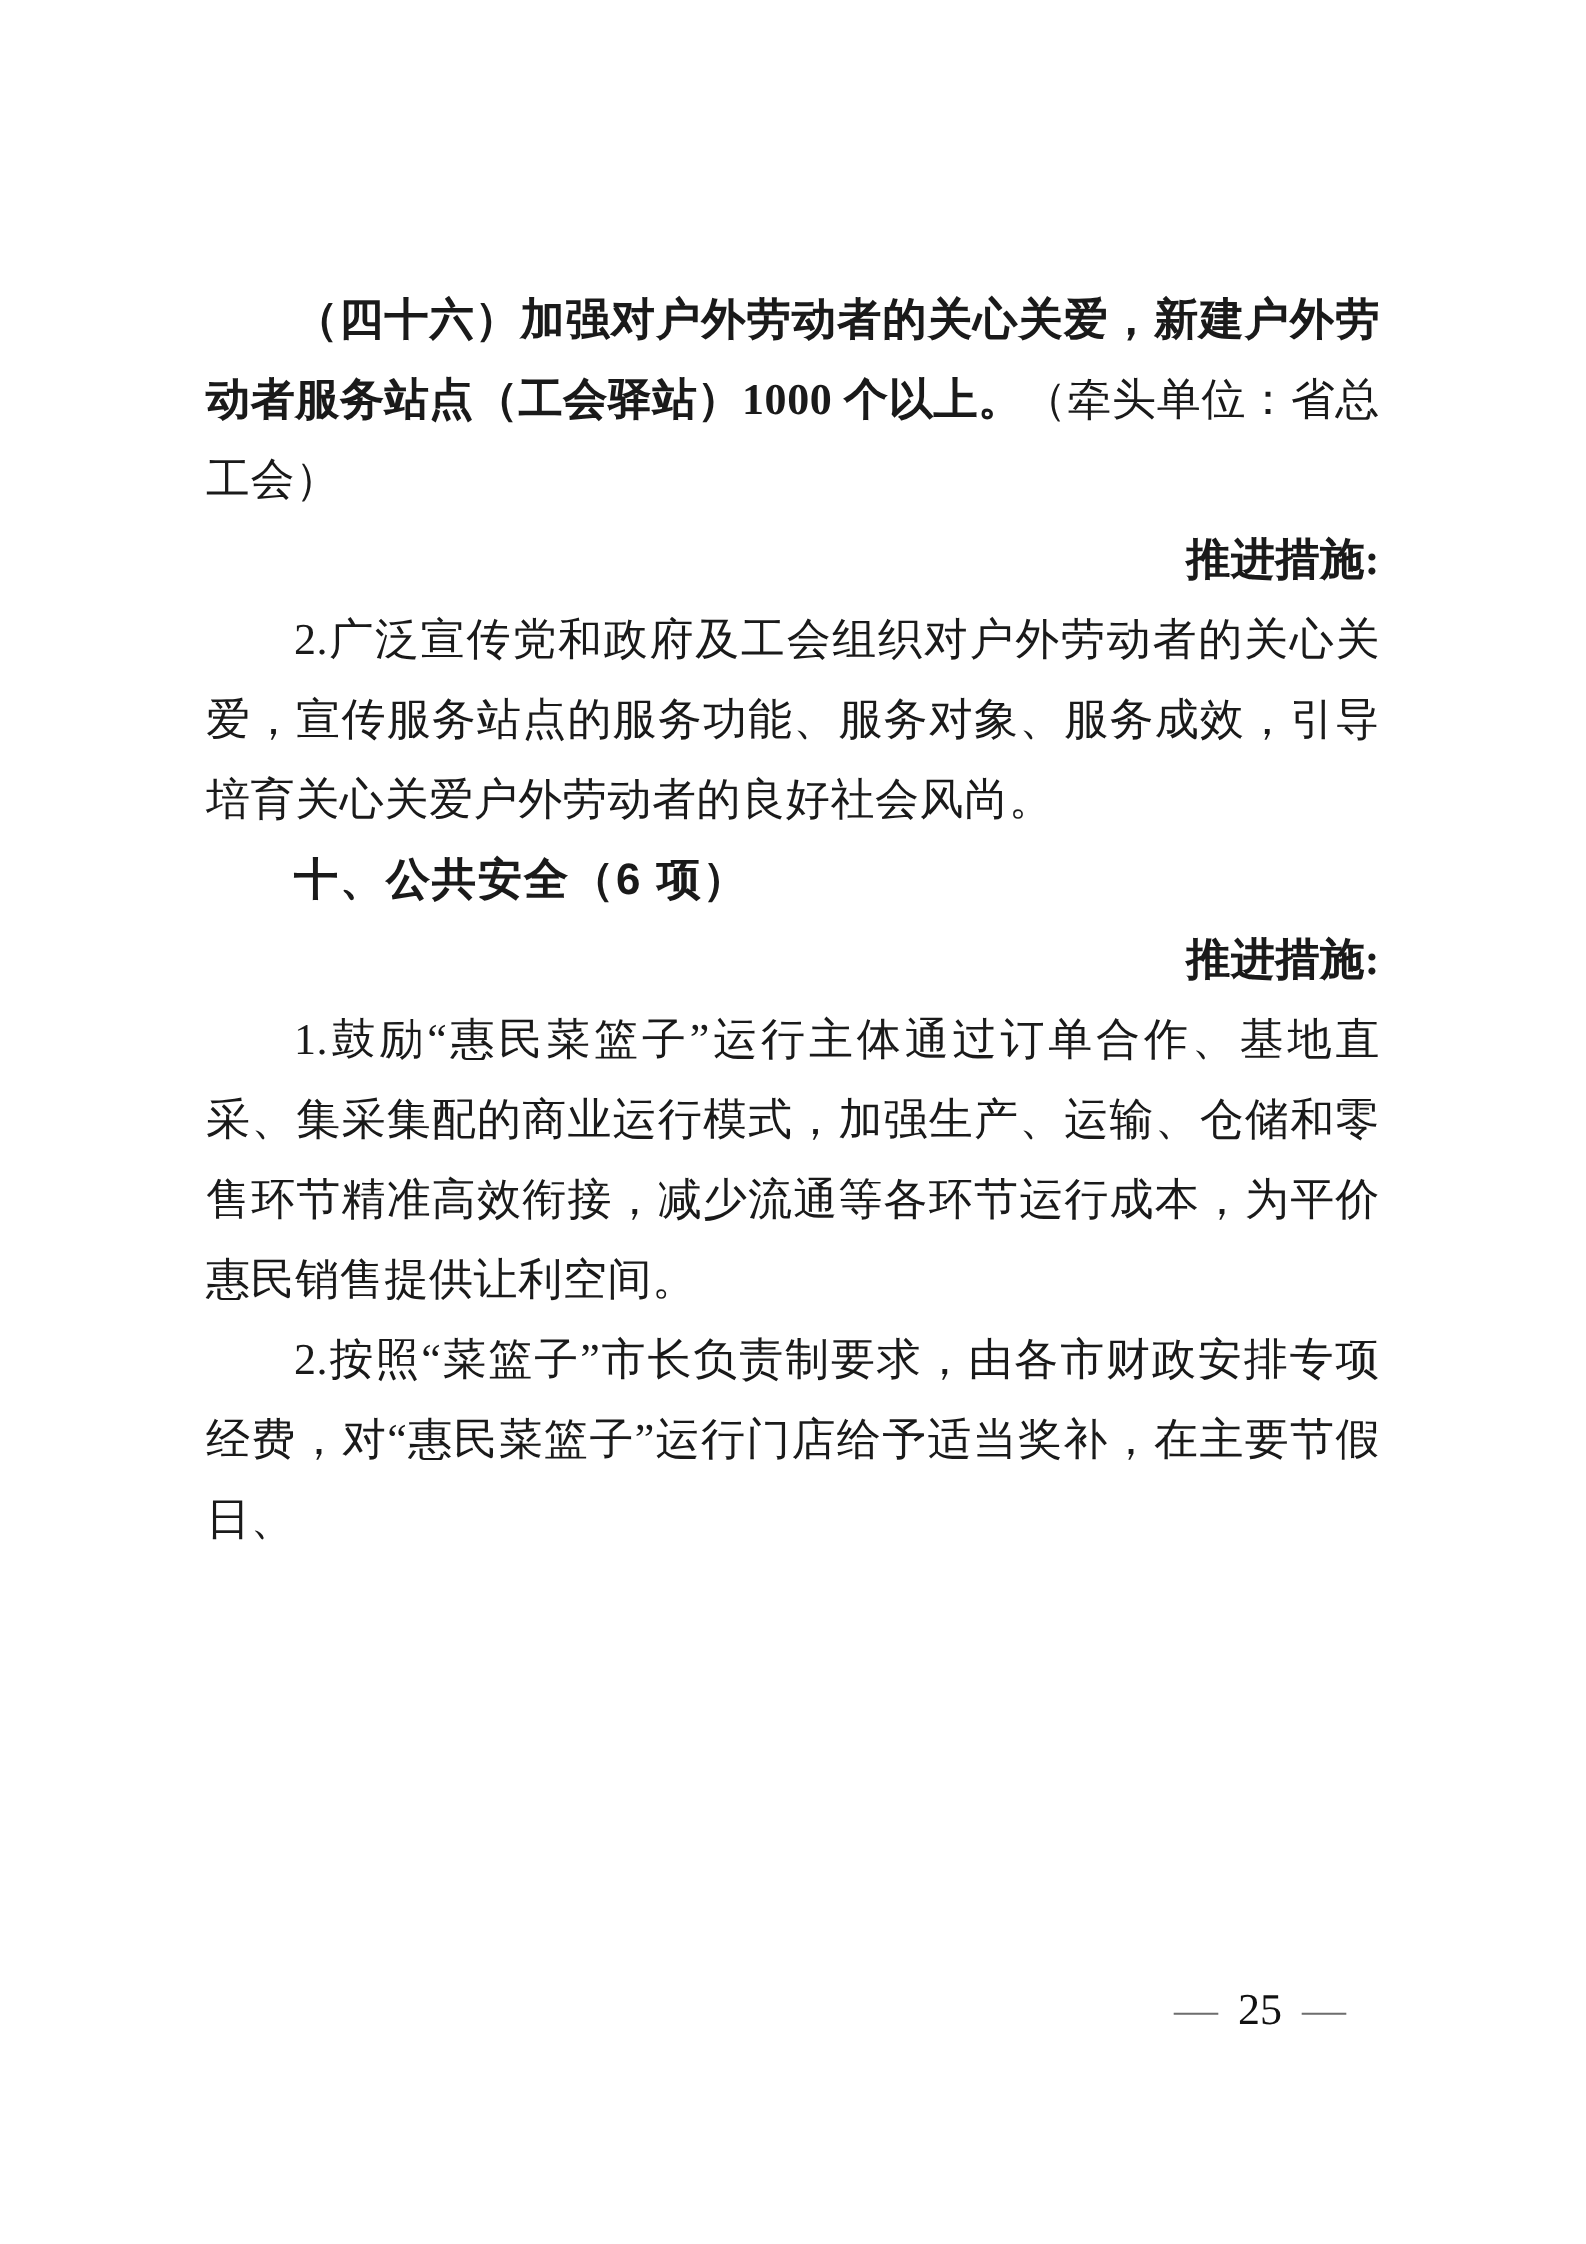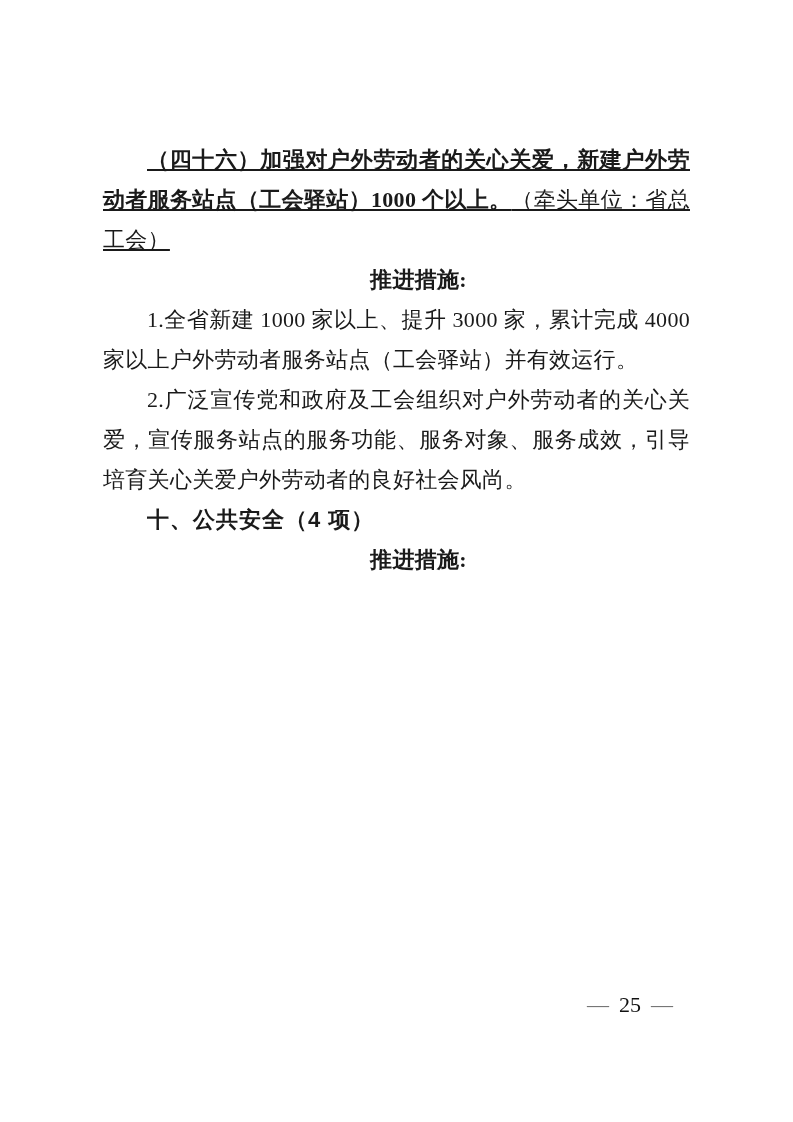--- a/index.html
+++ b/index.html
@@ -26,28 +26,27 @@
     margin: 0;
     font-size: 22px;
     line-height: 40px;
     text-align: justify;
     text-indent: 2em;
     letter-spacing: 0.3px;
     word-break: break-all;
   }
   .para.item-heading {
     font-weight: 700;
-    text-decoration: underline;
   }
   .para.item-heading .lead-unit {
     font-weight: 400;
   }
   .para.sub-heading {
     font-weight: 700;
-    text-align: center;
+    text-align: right;
   }
   .para.section-heading {
     font-weight: 700;
     font-family: "Liberation Sans", "DejaVu Sans", sans-serif;
     text-align: left;
     letter-spacing: 1px;
   }
   .para.body {
     font-weight: 400;
   }
@@ -68,24 +67,25 @@
   }
 </style>
 </head>
 <body>
 
 <div class="page">
 
   <main class="text-block" id="paragraphs">
       <p class="para item-heading"><span class="lead-bold">（四十六）加强对户外劳动者的关心关爱，新建户外劳动者服务站点（工会驿站）1000 个以上。</span><span class="lead-unit">（牵头单位：省总工会）</span></p>
       <p class="para sub-heading">推进措施:</p>
-      <p class="para body">1.全省新建 1000 家以上、提升 3000 家，累计完成 4000 家以上户外劳动者服务站点（工会驿站）并有效运行。</p>
       <p class="para body">2.广泛宣传党和政府及工会组织对户外劳动者的关心关爱，宣传服务站点的服务功能、服务对象、服务成效，引导培育关心关爱户外劳动者的良好社会风尚。</p>
-      <p class="para section-heading">十、公共安全（4 项）</p>
+      <p class="para section-heading">十、公共安全（6 项）</p>
       <p class="para sub-heading">推进措施:</p>
+      <p class="para body">1.鼓励“惠民菜篮子”运行主体通过订单合作、基地直采、集采集配的商业运行模式，加强生产、运输、仓储和零售环节精准高效衔接，减少流通等各环节运行成本，为平价惠民销售提供让利空间。</p>
+      <p class="para body">2.按照“菜篮子”市长负责制要求，由各市财政安排专项经费，对“惠民菜篮子”运行门店给予适当奖补，在主要节假日、</p>
     </main>
 
   <div class="page-number">
     <span class="dash">—</span>
     <span class="num">25</span>
     <span class="dash">—</span>
   </div>
 
 </div>
 

